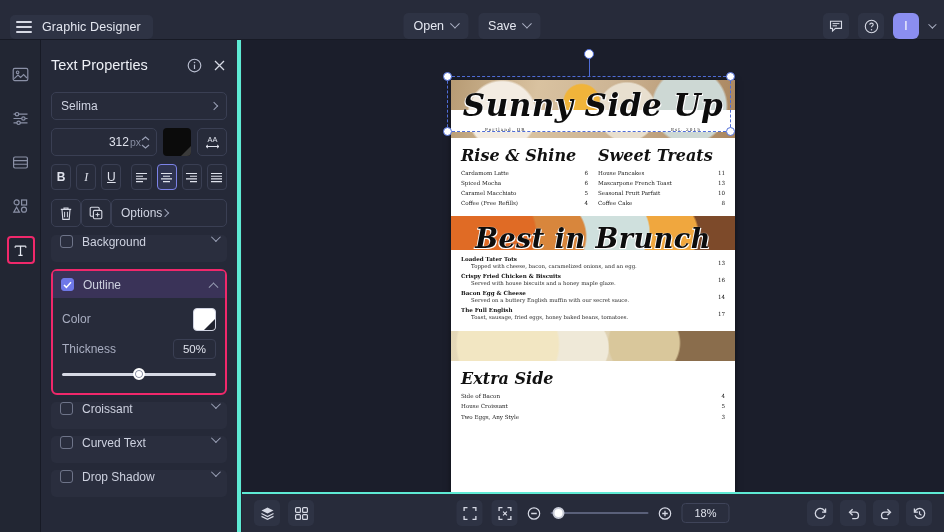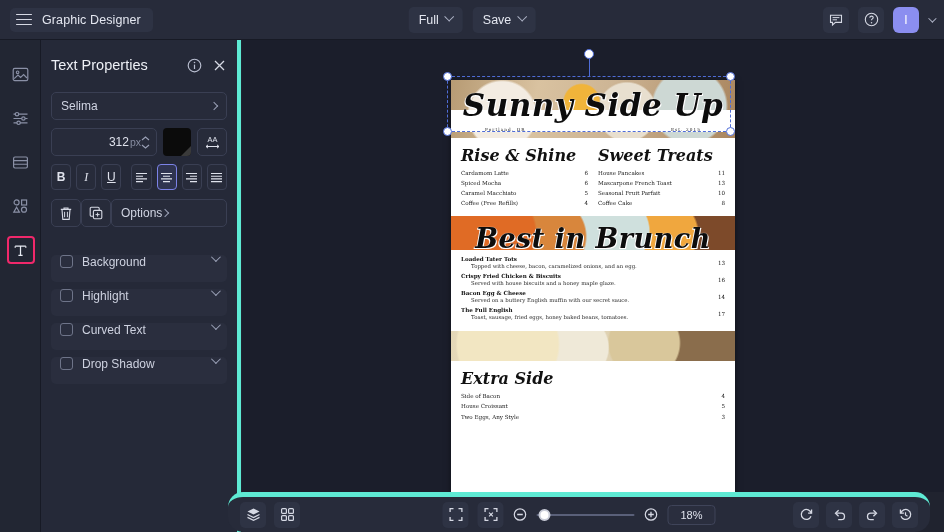--- a/index.html
+++ b/index.html
@@ -14,21 +14,21 @@
     width: 944px; height: 532px;
     background: #20232f;
   }
 
   
   .topbar {
     position: absolute; top: 0; left: 0;
     width: 944px; height: 40px;
     background: #272b3a;
     border-bottom: 1px solid #171a25;
-    display: flex; align-items: center;
+    display: flex; align-items: flex-end;
   }
   .brand {
     display: flex; align-items: center; gap: 10px;
     margin-left: 10px; padding: 5px 12px 5px 6px;
     border-radius: 5px; background: #2e3344;
   }
   .hamburger { width: 16px; height: 12px; position: relative; display:inline-block;}
   .hamburger i {
     position: absolute; left: 0; width: 16px; height: 1.6px;
     background: #d6d9e4; border-radius: 1px;
@@ -128,21 +128,21 @@
 
   .fmt-row { display: flex; gap: 5px; margin-bottom: 9px; }
   .fbtn {
     width: 25px; height: 26px; border: 1px solid #3a3f53; border-radius: 4px;
     background: #272b3a; display: flex; align-items: center; justify-content: center;
     color: #dfe2ec; font-size: 12px; cursor: pointer;
   }
   .fbtn.sel { border-color: #7c83e8; background: #2f3450; }
   .fbtn.gap { margin-left: 5px; }
 
-  .act-row { display: flex; margin-bottom: 28px; }
+  .act-row { display: flex; margin-bottom: 8px; }
   .abtn {
     width: 30px; height: 28px; border: 1px solid #3a3f53; border-radius: 5px;
     background: #272b3a; display: flex; align-items: center; justify-content: center; cursor: pointer;
   }
   .options-btn {
     flex: 1; height: 28px; border: 1px solid #3a3f53; border-radius: 5px;
     background: #272b3a; display: flex; align-items: center; padding: 0 9px;
     color: #cfd3e1; font-size: 12px; cursor: pointer;
   }
 
@@ -307,24 +307,24 @@
     background: #ffffff; border: 1.3px solid #4f6dd8;
   }
   .h.tl { left: -5px; top: -5px; }
   .h.tr { right: -5px; top: -5px; }
   .h.bl { left: -5px; bottom: -5px; }
   .h.br { right: -5px; bottom: -5px; }
   .h.rot { left: 50%; top: -28px; margin-left: -5px; width: 10px; height: 10px; }
 
   
   .bottombar {
-    position: absolute; bottom: 0; left: 228px;
+    position: absolute; bottom: 0; left: 242px;
     width: 702px; height: 40px;
-    background: #272b3a; border-top: 5px solid #5eead4;
-    display: flex; align-items: center; padding: 0 12px; border-radius: 15px;
+    background: #272b3a; border-top: 2px solid #5eead4;
+    display: flex; align-items: center; padding: 0 12px;
   }
   .bb-left { display: flex; gap: 8px; }
   .bb-center {
     position: absolute; left: 50%; transform: translateX(-50%);
     display: flex; align-items: center; gap: 9px;
   }
   .bb-right { position: absolute; right: 12px; display: flex; gap: 7px; }
   .bbtn {
     width: 26px; height: 26px; border-radius: 5px; background: #2e3344;
     display: flex; align-items: center; justify-content: center; cursor: pointer;
@@ -354,21 +354,21 @@
       <span class="hamburger">
           <i></i>
           <i></i>
           <i></i>
         </span>
       <span class="brand-label">Graphic Designer</span>
     </div>
 
     <div class="topcenter">
       <div class="tbtn">
-        <span>Full</span>
+        <span>Open</span>
         <span class="chev-d"></span>
       </div>
       <div class="tbtn">
         <span>Save</span>
         <span class="chev-d"></span>
       </div>
     </div>
 
     <div class="topright">
       <div class="iconbtn">
@@ -540,25 +540,50 @@
     </div>
 
     <div class="sec">
       <div class="sec-head">
         <span class="cbox"></span>
         <span class="sec-label">Background</span>
         <span class="chev-v"></span>
       </div>
     </div>
 
+    <div class="outline-wrap">
+      <div class="outline-head">
+        <span class="cbox on">
+          <svg width="9" height="8" viewBox="0 0 9 8">
+            <path d="M1 4l2.4 2.4L8 1.3" fill="none" stroke="#ffffff" stroke-width="1.5"></path>
+          </svg>
+        </span>
+        <span class="sec-label">Outline</span>
+        <span class="chev-v up"></span>
+      </div>
+      <div class="outline-body">
+        <div class="orow">
+          <span class="olabel">Color</span>
+          <span class="sw-white"></span>
+        </div>
+        <div class="orow">
+          <span class="olabel">Thickness</span>
+          <span class="pct-box">50%</span>
+        </div>
+        <div class="slider">
+          <span class="track"></span>
+          <span class="knob" style="left: calc(50% - 6px);"></span>
+        </div>
+      </div>
+    </div>
 
     <div class="sec">
       <div class="sec-head">
         <span class="cbox"></span>
-        <span class="sec-label">Highlight</span>
+        <span class="sec-label">Croissant</span>
         <span class="chev-v"></span>
       </div>
     </div>
 
     <div class="sec">
       <div class="sec-head">
         <span class="cbox"></span>
         <span class="sec-label">Curved Text</span>
         <span class="chev-v"></span>
       </div>

